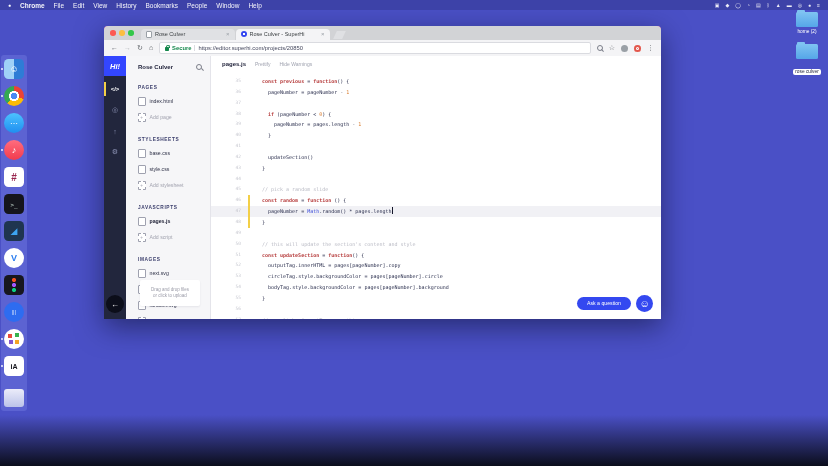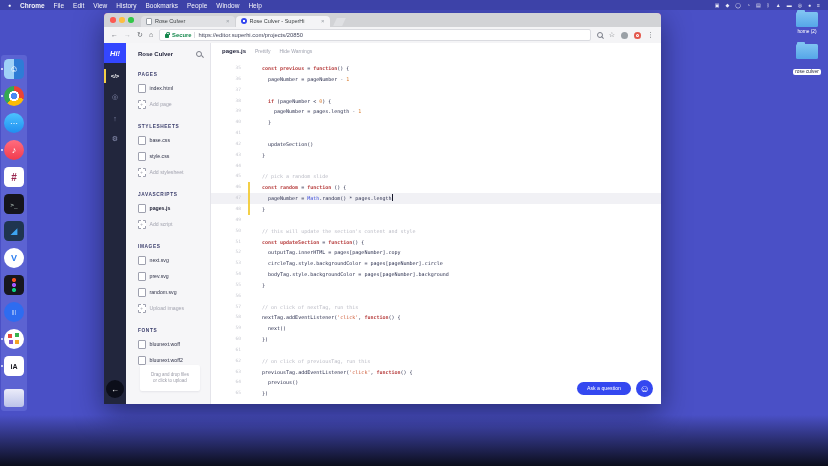--- a/index.html
+++ b/index.html
@@ -50,21 +50,21 @@
   
   .desk-items{position:absolute;right:3px;top:12px;width:36px;z-index:4;text-align:center}
   .desk-item{margin-bottom:9px}
   .folder{width:22px;height:15px;margin:0 auto;background:linear-gradient(#7fc3f2,#55a6e8);
           border-radius:1.5px;position:relative}
   .folder::before{content:'';position:absolute;top:-2px;left:1px;width:8px;height:3px;
           background:#7fc3f2;border-radius:1px 1px 0 0}
   .folder-label{font-size:4.8px;color:#fff;margin-top:2px;line-height:6px}
   .folder-label.selected{background:#fff;color:#23253d;border-radius:2px;padding:0 2px;display:inline-block}
   
-  .window{position:absolute;left:104px;top:13px;width:557px;height:391px;z-index:10;
+  .window{position:absolute;left:104px;top:26px;width:557px;height:293px;z-index:10;
           border-radius:4px 4px 0 0;overflow:hidden;background:#ec4899;
           box-shadow:0 8px 28px rgba(5,8,30,.5)}
   .tabstrip{position:absolute;top:0;left:0;right:0;height:14px;background:#d2d3d6;
             display:flex;align-items:flex-end;padding-left:6px}
   .traffic{display:flex;gap:3.5px;align-self:center;margin-right:7px}
   .tl{width:5.5px;height:5.5px;border-radius:50%}
   .tl.red{background:#fc5a52}.tl.yellow{background:#fdbe41}.tl.green{background:#33c748}
   .tabs{display:flex;gap:1px}
   .tab{height:11.5px;border-radius:4px 4px 0 0;display:flex;align-items:center;gap:3px;
        padding:0 5px;font-size:5.5px;width:84px;color:#3c4043}

